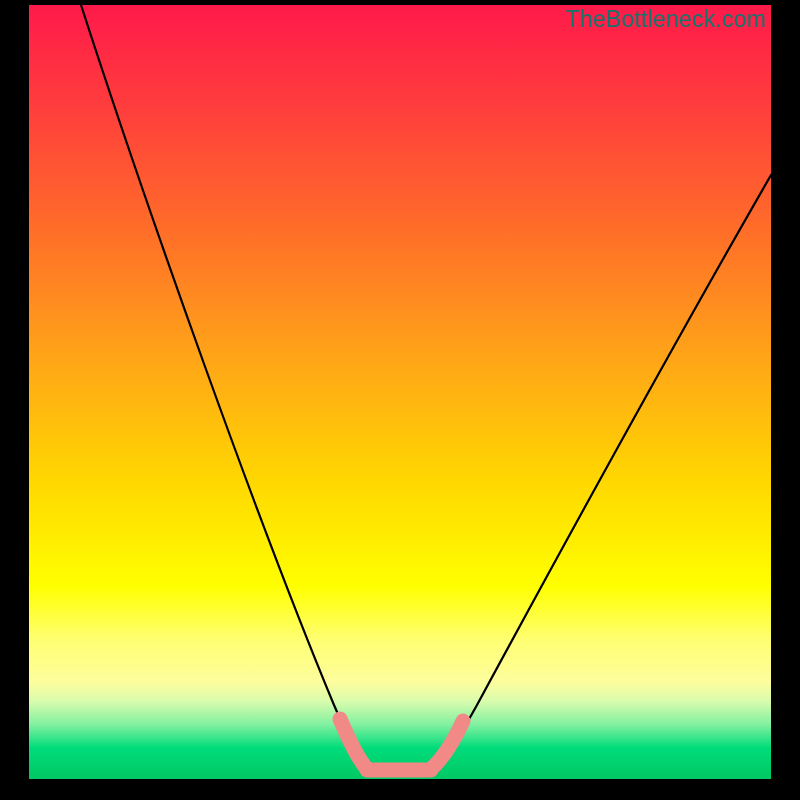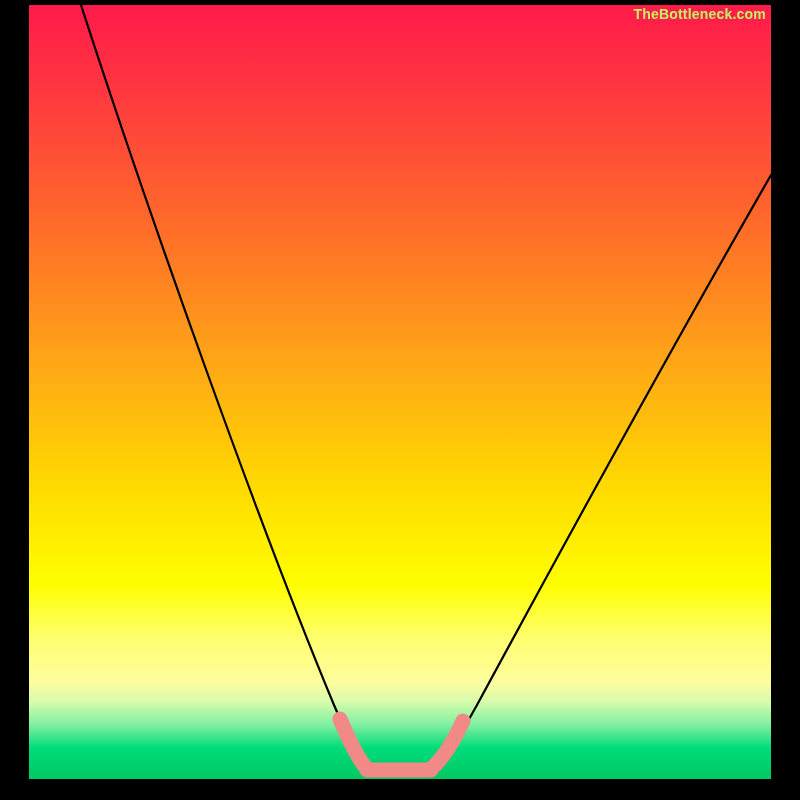--- a/index.html
+++ b/index.html
@@ -28,23 +28,23 @@
       #d8fcad 90%,
       #80f0a0 93%,
       #00dc7a 96%,
       #00c864 100%);
   }
   .watermark {
     position: absolute;
     top: 6px;
     right: 34px;
     font-family: Arial, Helvetica, sans-serif;
-    font-size: 14px;
-    font-weight: 700;
-    color: #bef264;
+    font-size: 23px;
+    font-weight: 400;
+    color: #0f766e;
     letter-spacing: 0.2px;
     user-select: none;
   }
   svg.curve {
     position: absolute;
     left: 29px;
     top: 5px;
     width: 742px;
     height: 774px;
     pointer-events: none;

